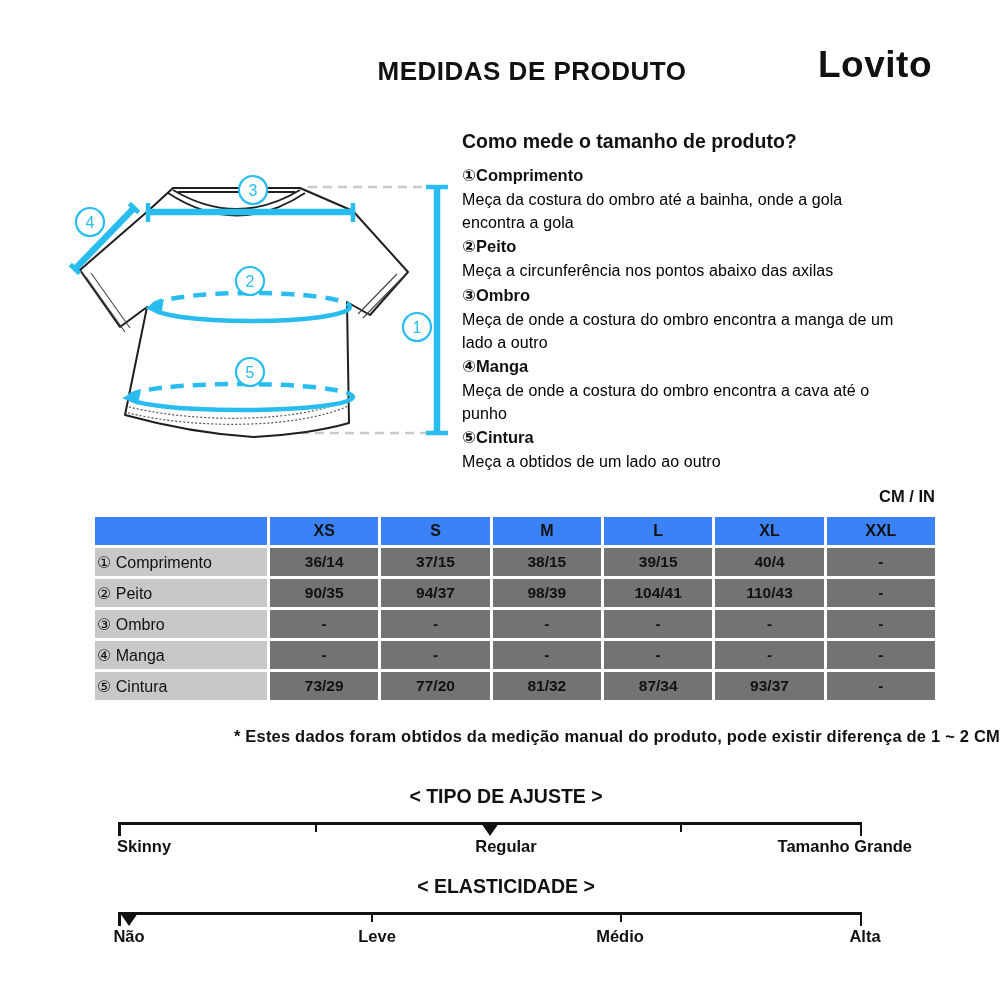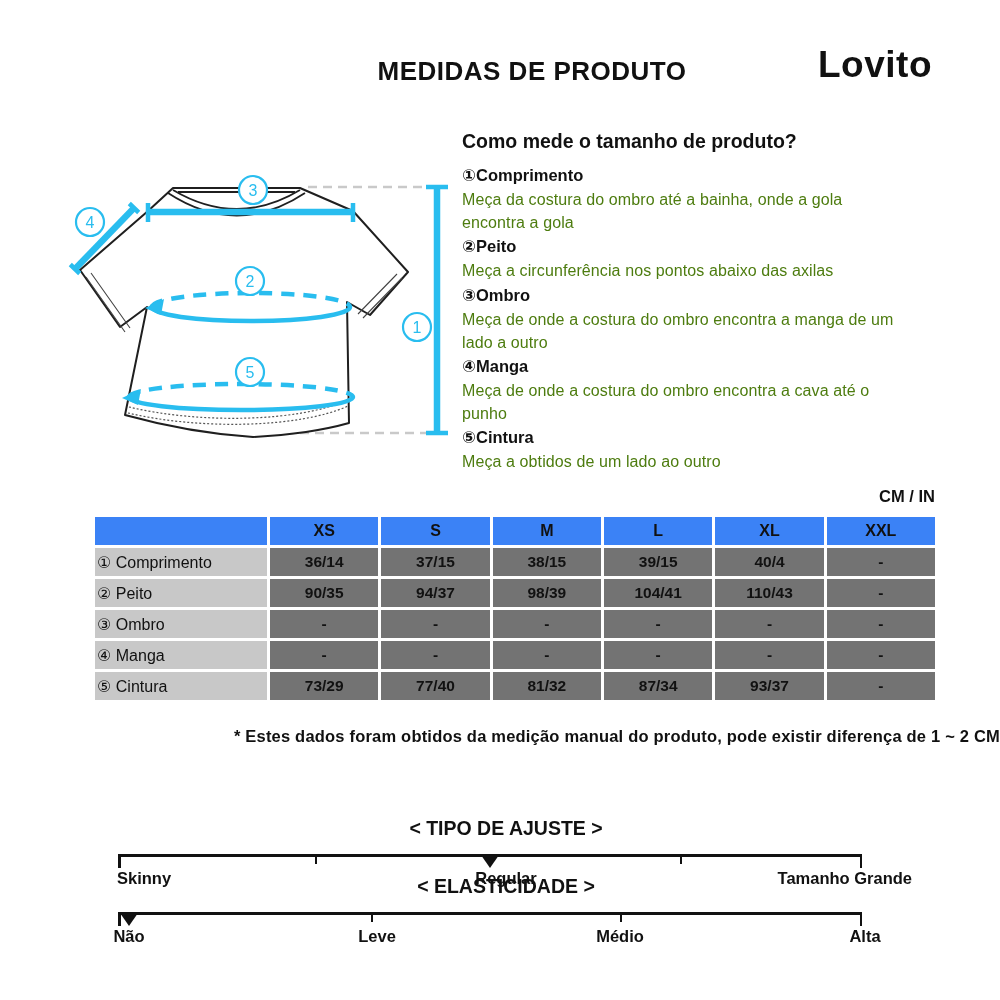--- a/index.html
+++ b/index.html
@@ -16,21 +16,21 @@
   .logo{
     position:absolute;right:68px;top:44px;
     font-size:37px;font-weight:700;letter-spacing:.5px;margin-left:28px;
   }
   
   .diagram{position:absolute;left:50px;top:150px;width:430px;height:310px;}
   
   .guide{position:absolute;left:462px;top:130px;width:452px;}
   .guide-heading{font-size:19.5px;font-weight:700;margin:0 0 13px 0;}
   .g-title{font-size:16.5px;font-weight:700;margin:3px 0 3px 0;}
-  .g-desc{font-size:16px;color:#4d7c0f;line-height:1.45;margin:0 0 2px 0;width:447px;letter-spacing:.1px;}
+  .g-desc{font-size:16px;color:#000000;line-height:1.45;margin:0 0 2px 0;width:447px;letter-spacing:.1px;}
   
   .unit-label{position:absolute;right:65px;top:487px;font-size:16.5px;font-weight:700;}
   .size-table{
     position:absolute;left:95px;top:517px;width:840px;
     display:grid;grid-template-columns:172px repeat(6,1fr);gap:3px;
   }
   .cell{
     height:28px;display:flex;align-items:center;justify-content:center;
     background:#737373;font-size:15.5px;font-weight:700;
   }
@@ -39,21 +39,21 @@
     background:#c8c8c8;justify-content:flex-start;padding-left:2px;
     font-weight:400;font-size:16px;box-sizing:border-box;
   }
   
   .note{
     position:absolute;left:0;top:727px;width:1000px;text-align:right;
     font-size:16.5px;font-weight:700;letter-spacing:.2px;
   }
   
   .slider{position:absolute;left:100px;width:812px;height:78px;}
-  .slider.fit{top:785px;margin-top:32px;}
+  .slider.fit{top:785px;}
   .slider.elastic{top:875px;}
   .s-title{text-align:center;font-size:19.5px;font-weight:700;}
   .s-track{position:relative;margin:14px 0 0 18px;width:744px;height:14px;border-top:3px solid #111;}
   .tick{position:absolute;top:-3px;width:2.5px;background:#111;}
   .tick.end{height:14px;}
   .tick.mid{height:10px;width:2px;}
   .t-l{left:0;} .t-r{right:0;}
   .fit .m1{left:26.5%;} .fit .m2{left:75.5%;}
   .elastic .m1{left:34%;} .elastic .m2{left:67.5%;}
   .marker{
@@ -192,21 +192,21 @@
   <div class="cell rlabel">④ Manga</div>
   <div class="cell">-</div>
   <div class="cell">-</div>
   <div class="cell">-</div>
   <div class="cell">-</div>
   <div class="cell">-</div>
   <div class="cell">-</div>
 
   <div class="cell rlabel">⑤ Cintura</div>
   <div class="cell">73/29</div>
-  <div class="cell">77/40</div>
+  <div class="cell">77/20</div>
   <div class="cell">81/32</div>
   <div class="cell">87/34</div>
   <div class="cell">93/37</div>
   <div class="cell">-</div>
 </div>
 
 <div class="note">* Estes dados foram obtidos da medição manual do produto, pode existir diferença de 1 ~ 2 CM</div>
 
 <div class="slider fit">
   <div class="s-title">&lt; TIPO DE AJUSTE &gt;</div>

